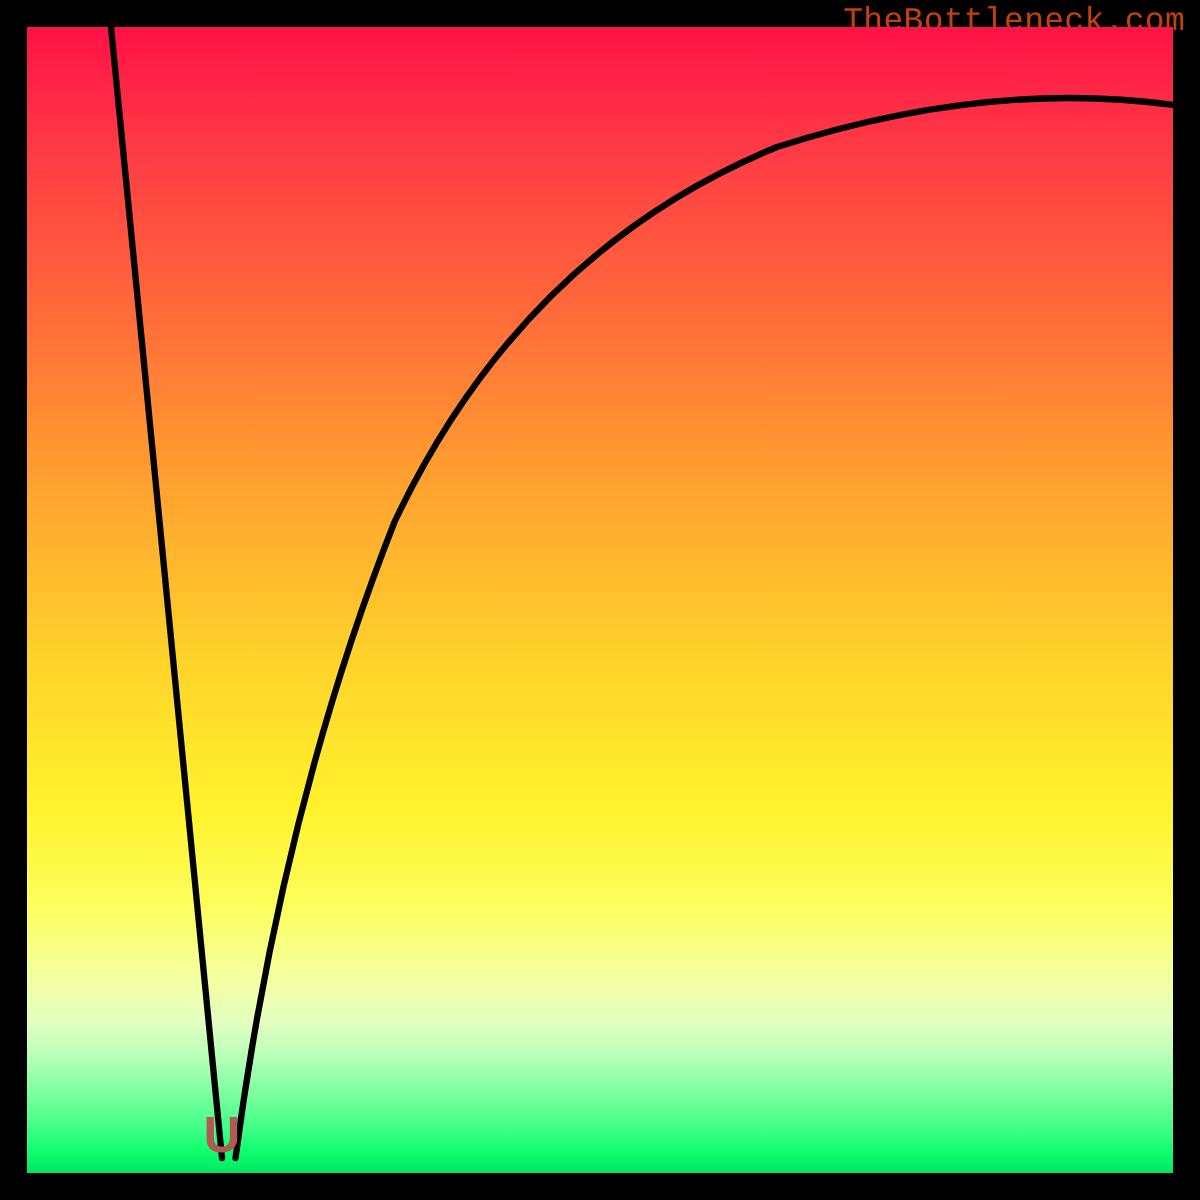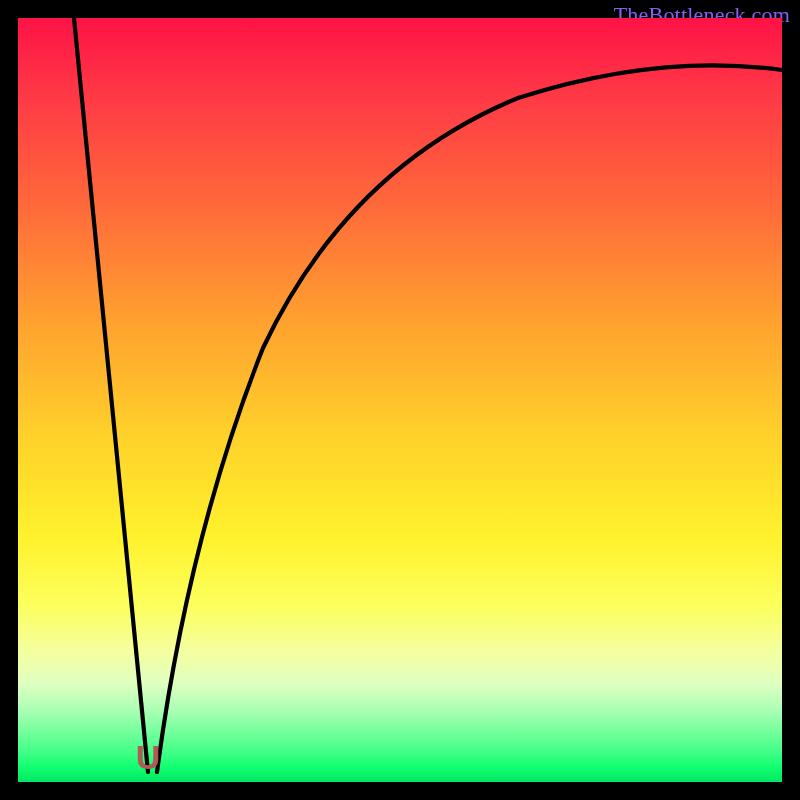--- a/index.html
+++ b/index.html
@@ -5,23 +5,23 @@
   body{margin:0;padding:0;background:#000;}
   .stage{
     position:relative;
     width:800px;height:800px;
     background:#000;
     overflow:hidden;
   }
   .watermark{
     position:absolute;
     top:2px;right:10px;
-    font-family:Liberation Serif, serif;
+    font-family:Liberation Mono, monospace;
     font-size:22px;
-    color:#8b5cf6;
+    color:#c2410c;
     font-weight:400;
     letter-spacing:0.2px;
   }
   .plot-area{
     position:absolute;
     left:18px;top:18px;
     width:764px;height:764px;
     overflow:hidden;
     background:linear-gradient(to bottom,
       #fe1246 0%,

